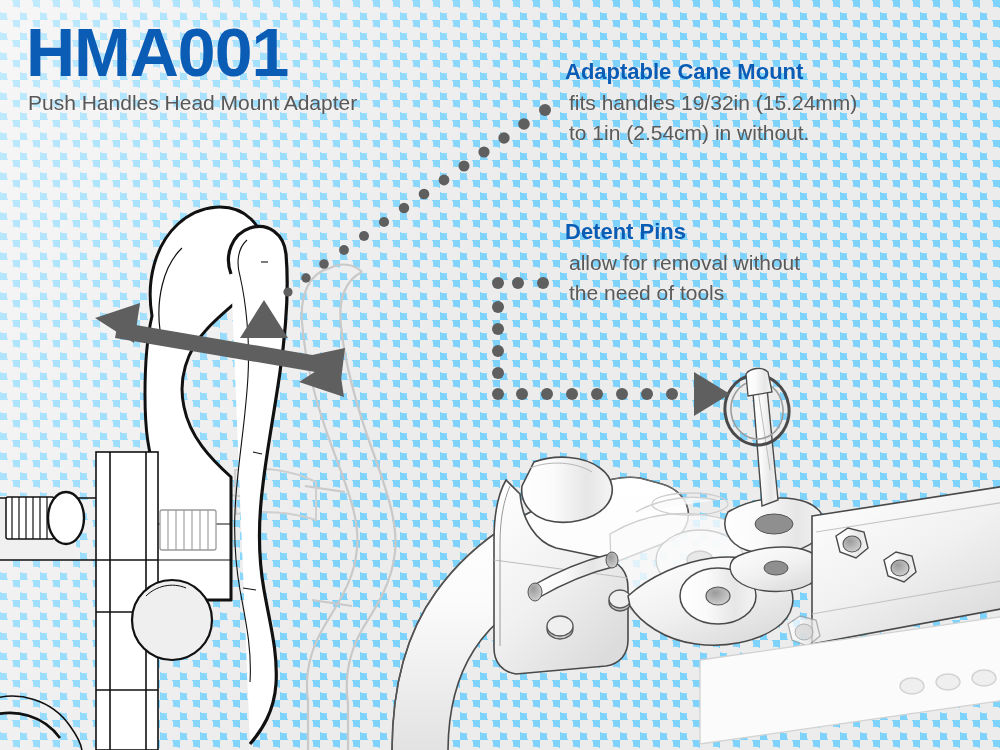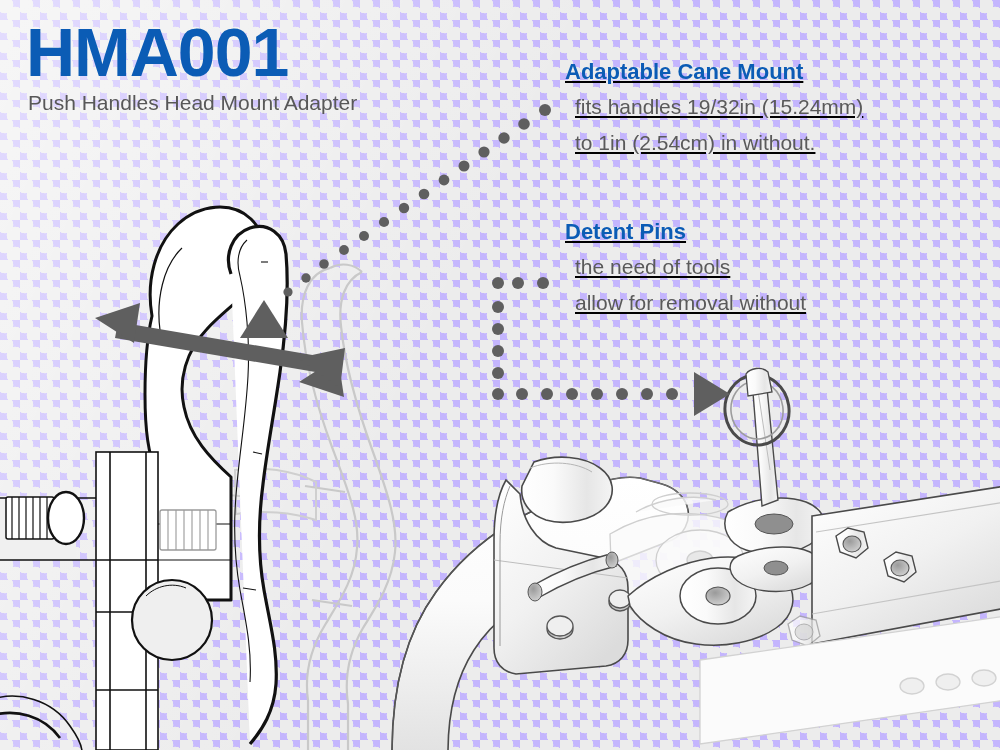--- a/index.html
+++ b/index.html
@@ -3,21 +3,21 @@
 <meta charset="utf-8">
 <style>
   html,body{margin:0;padding:0;}
   body{
     width:1000px;height:750px;overflow:hidden;
     font-family:"Liberation Sans",sans-serif;
     background:#f8f8f8;
   }
   #stage{
     position:relative;width:1000px;height:750px;overflow:hidden;
-    background-color:#c4b5fd;
+    background-color:#7dd3fc;
   }
   
   .bg-dots{
     position:absolute;inset:0;
     background-image:
       radial-gradient(circle at 5px 5px, #ececec 8.2px, transparent 8.6px),
       radial-gradient(circle at 15px 15px, #ececec 8.2px, transparent 8.6px);
     background-size:20px 20px,20px 20px;
     background-position:0 0,0 0;
   }
@@ -30,26 +30,26 @@
   .header{position:absolute;left:26px;top:18px;}
   .title{
     font-size:68px;font-weight:bold;line-height:1;
     letter-spacing:-1px;color:#0b5cb5;margin:0;
   }
   .subtitle{
     font-size:21px;color:#585858;margin:6px 0 0 2px;line-height:1;text-align:center;
   }
 
   
-  .callout{position:absolute;text-decoration:underline;}
+  .callout{position:absolute;}
   .callout h2{
     font-size:22px;font-weight:bold;color:#0b5cb5;margin:0 0 6px 0;line-height:1.1;
   }
   .callout p{
-    font-size:21px;color:#5a5a5a;margin:10px;line-height:1.25;
+    font-size:21px;color:#5a5a5a;margin:4px;line-height:1.25;
   }
   #callout-cane{left:565px;top:60px;width:420px;}
   #callout-detent{left:565px;top:220px;width:420px;}
 
   
   .overlay{position:absolute;inset:0;pointer-events:none;}
 
   
   .art{position:absolute;inset:0;}
 </style>
@@ -276,22 +276,22 @@
   </div>
 
   <div class="callout" id="callout-cane">
     <h2>Adaptable Cane Mount</h2>
     <p>fits handles 19/32in (15.24mm)</p>
     <p>to 1in (2.54cm) in without.</p>
   </div>
 
   <div class="callout" id="callout-detent">
     <h2>Detent Pins</h2>
+    <p>allow for removal without</p>
     <p>the need of tools</p>
-    <p>allow for removal without</p>
   </div>
 
   <svg class="overlay" width="1000" height="750" viewBox="0 0 1000 750">
 
     <g fill="#5f5f5f">
       <circle cx="545" cy="110" r="6.0"></circle>
       <circle cx="524" cy="124" r="5.8"></circle>
       <circle cx="504" cy="138" r="5.7"></circle>
       <circle cx="484" cy="152" r="5.6"></circle>
       <circle cx="464" cy="166" r="5.5"></circle>

